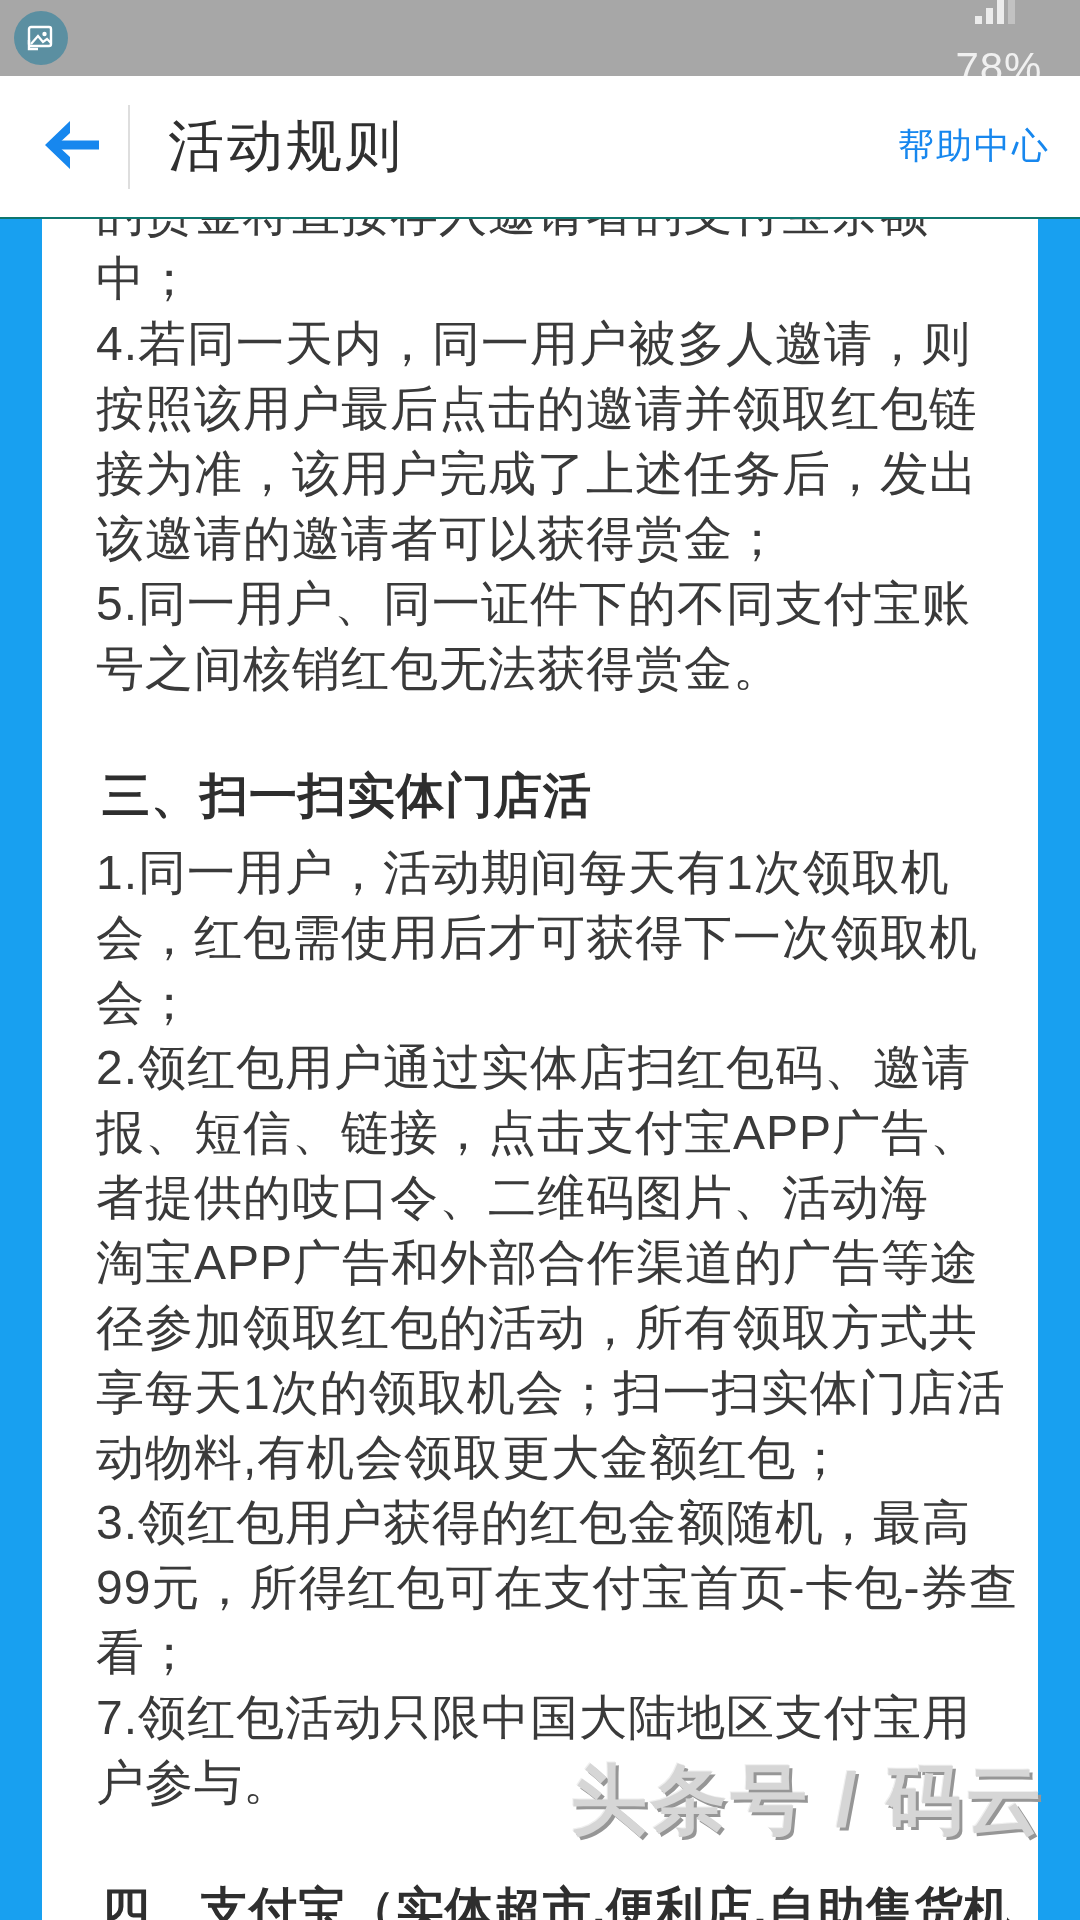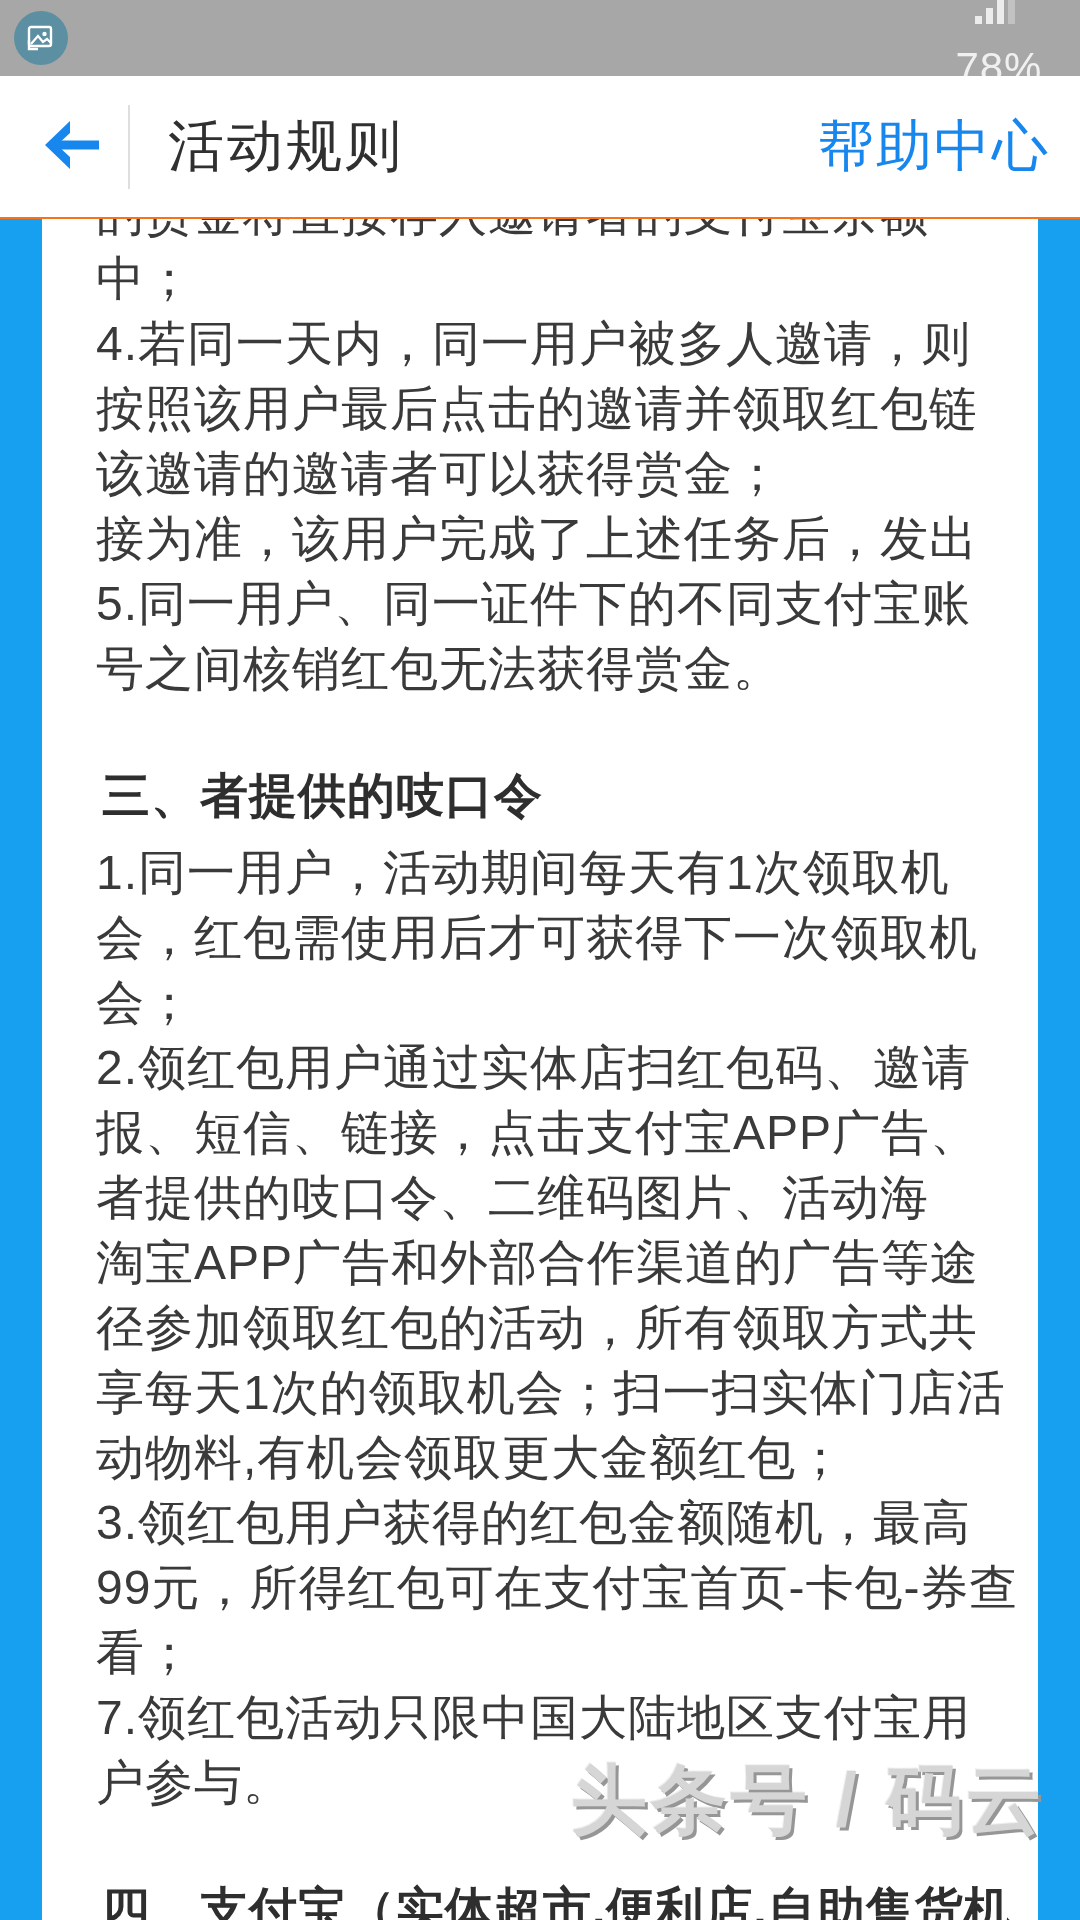--- a/index.html
+++ b/index.html
@@ -20,25 +20,25 @@
     display:flex;align-items:center;}
   .sb-left{display:flex;align-items:center;margin-left:14px;}
   .notif-badge{width:54px;height:54px;border-radius:50%;background:var(--badge);
     display:flex;align-items:center;justify-content:center;}
   .sb-right{margin-left:auto;display:flex;align-items:center;gap:18px;padding-right:26px;flex-direction:column;}
   .sb-text{font-size:42px;color:#f0f0f0;letter-spacing:1px;}
   .sb-ico{display:flex;align-items:center;}
 
   
   .header{position:absolute;top:76px;left:0;right:0;height:143px;background:#fff;
-    border-bottom:2px solid #f97316;display:flex;align-items:center;}
+    border-bottom:2px solid #0f766e;display:flex;align-items:center;}
   .back-btn{margin-left:40px;display:flex;align-items:center;}
   .h-divider{width:2px;height:84px;background:#dedede;margin-left:24px;}
   .h-title{margin-left:38px;font-size:56px;color:#303030;letter-spacing:3px;font-weight:500;}
-  .help-link{margin-left:auto;margin-right:30px;font-size:56px;color:var(--link);letter-spacing:2px;}
+  .help-link{margin-left:auto;margin-right:30px;font-size:36px;color:var(--link);letter-spacing:2px;}
 
   
   .content{position:absolute;top:219px;left:0;right:0;bottom:0;background:#fff;overflow:hidden;}
   .edge-bar{position:absolute;top:0;bottom:0;width:42px;background:var(--accent);}
   .edge-bar.left{left:0;}
   .edge-bar.right{right:0;}
   .rules{position:absolute;left:42px;right:42px;top:0;bottom:0;overflow:hidden;
     padding:0 46px 0 54px;}
   .rules-inner{margin-top:-38px;}
   .line{font-size:48px;line-height:65px;color:var(--text);letter-spacing:1px;white-space:nowrap;}
@@ -119,25 +119,25 @@
 
   <div class="content">
     <div class="edge-bar left"></div>
     <div class="edge-bar right"></div>
     <div class="rules">
       <div class="rules-inner">
           <div class="line">的赏金将直接存入邀请者的支付宝余额</div>
           <div class="line">中；</div>
           <div class="line">4.若同一天内，同一用户被多人邀请，则</div>
           <div class="line">按照该用户最后点击的邀请并领取红包链</div>
+          <div class="line">接为准，该用户完成了上述任务后，发出</div>
           <div class="line">该邀请的邀请者可以获得赏金；</div>
-          <div class="line">接为准，该用户完成了上述任务后，发出</div>
           <div class="line">5.同一用户、同一证件下的不同支付宝账</div>
           <div class="line">号之间核销红包无法获得赏金。</div>
-          <div class="line heading">三、者提供的吱口令</div>
+          <div class="line heading">三、扫一扫实体门店活</div>
           <div class="line">1.同一用户，活动期间每天有1次领取机</div>
           <div class="line">会，红包需使用后才可获得下一次领取机</div>
           <div class="line">会；</div>
           <div class="line">2.领红包用户通过实体店扫红包码、邀请</div>
           <div class="line">报、短信、链接，点击支付宝APP广告、</div>
           <div class="line">者提供的吱口令、二维码图片、活动海</div>
           <div class="line">淘宝APP广告和外部合作渠道的广告等途</div>
           <div class="line">径参加领取红包的活动，所有领取方式共</div>
           <div class="line">享每天1次的领取机会；扫一扫实体门店活</div>
           <div class="line">动物料,有机会领取更大金额红包；</div>

